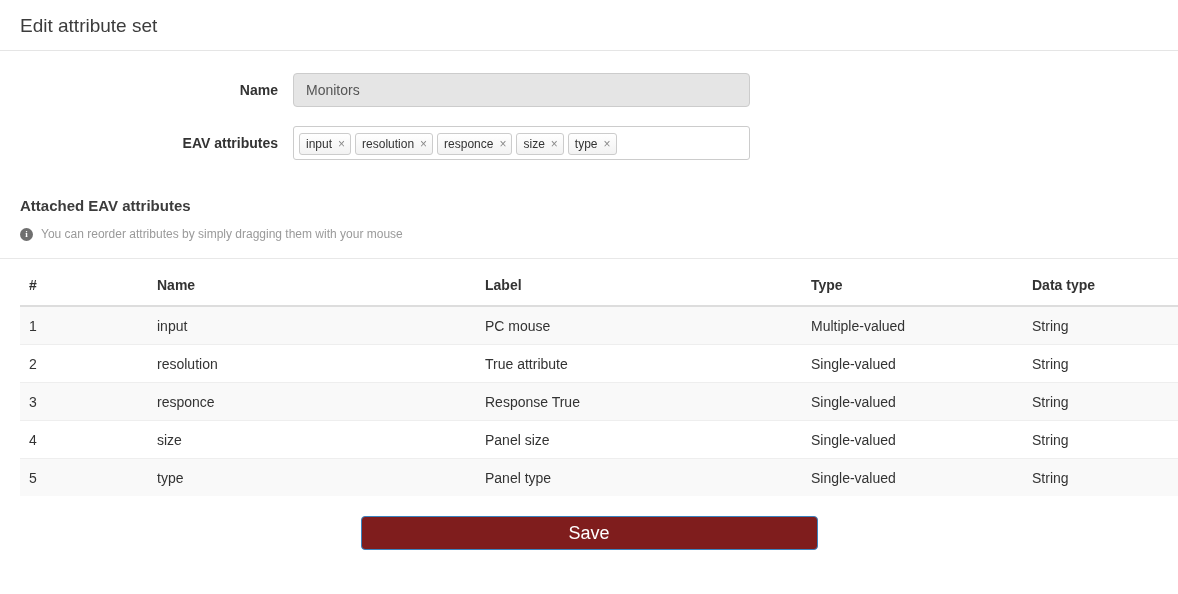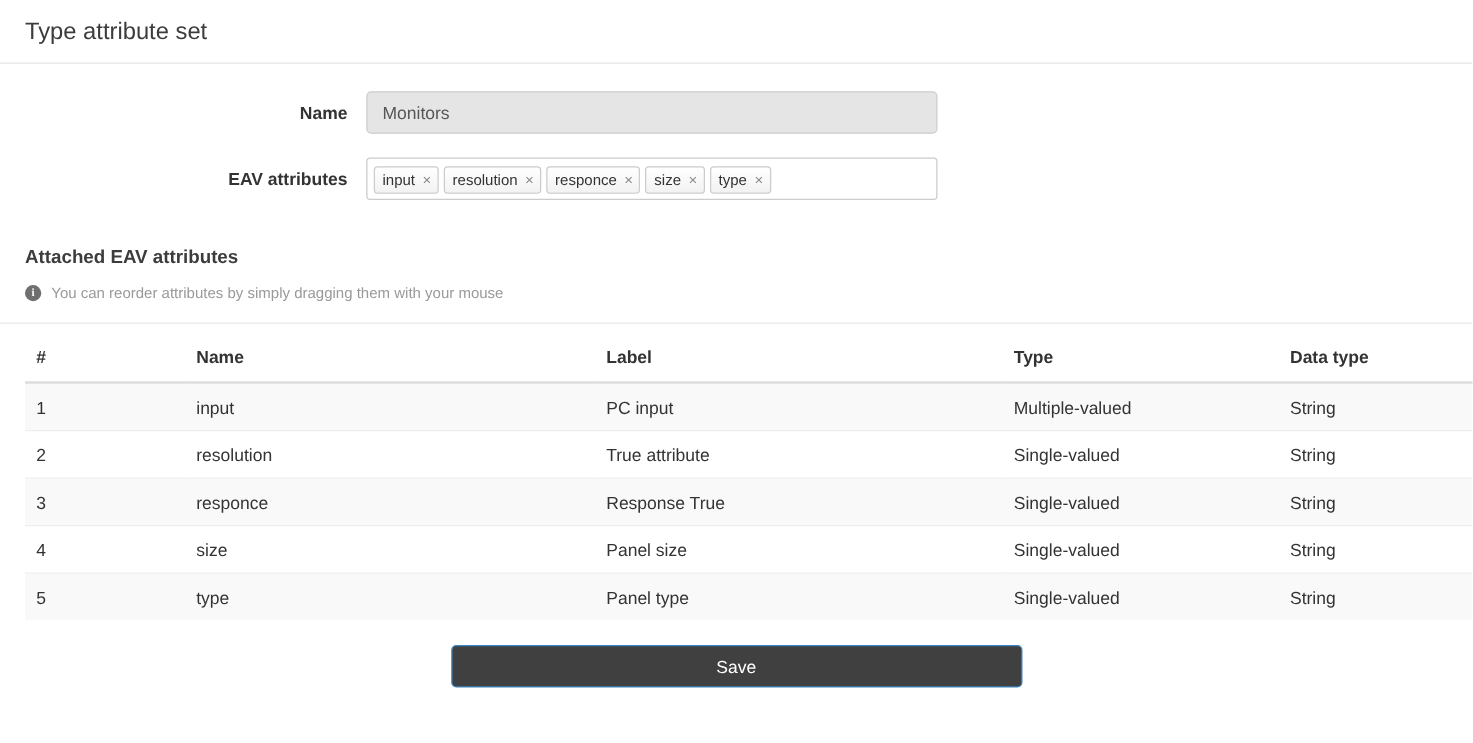--- a/index.html
+++ b/index.html
@@ -179,36 +179,36 @@
   
   .save-area {
     display: flex;
     justify-content: center;
     padding-top: 20px;
   }
   .btn-primary {
     width: 457px;
     height: 34px;
     box-sizing: border-box;
-    background: #404040;
+    background: #7f1d1d;
     border: 1px solid #3a83bf;
     border-radius: 4px;
     color: #ffffff;
     font-family: "Liberation Sans", sans-serif;
-    font-size: 14px;
+    font-size: 18px;
     line-height: 1;
     cursor: pointer;
     padding: 0;
   }
 </style>
 </head>
 <body>
 
 <div class="page-header">
-  <h1 class="page-title">Type attribute set</h1>
+  <h1 class="page-title">Edit attribute set</h1>
 </div>
 
 <div class="form-area">
 
   <div class="form-row">
     <div class="form-label">Name</div>
     <div class="form-control-wrap">
       <input class="text-input" type="text" value="Monitors" style="">
     </div>
   </div>
@@ -265,21 +265,21 @@
       <th class="col-name">Name</th>
       <th class="col-label">Label</th>
       <th class="col-type">Type</th>
       <th class="col-dtype">Data type</th>
     </tr>
   </thead>
   <tbody>
     <tr>
       <td class="col-num">1</td>
       <td class="col-name">input</td>
-      <td class="col-label">PC input</td>
+      <td class="col-label">PC mouse</td>
       <td class="col-type">Multiple-valued</td>
       <td class="col-dtype">String</td>
     </tr>
     <tr>
       <td class="col-num">2</td>
       <td class="col-name">resolution</td>
       <td class="col-label">True attribute</td>
       <td class="col-type">Single-valued</td>
       <td class="col-dtype">String</td>
     </tr>

